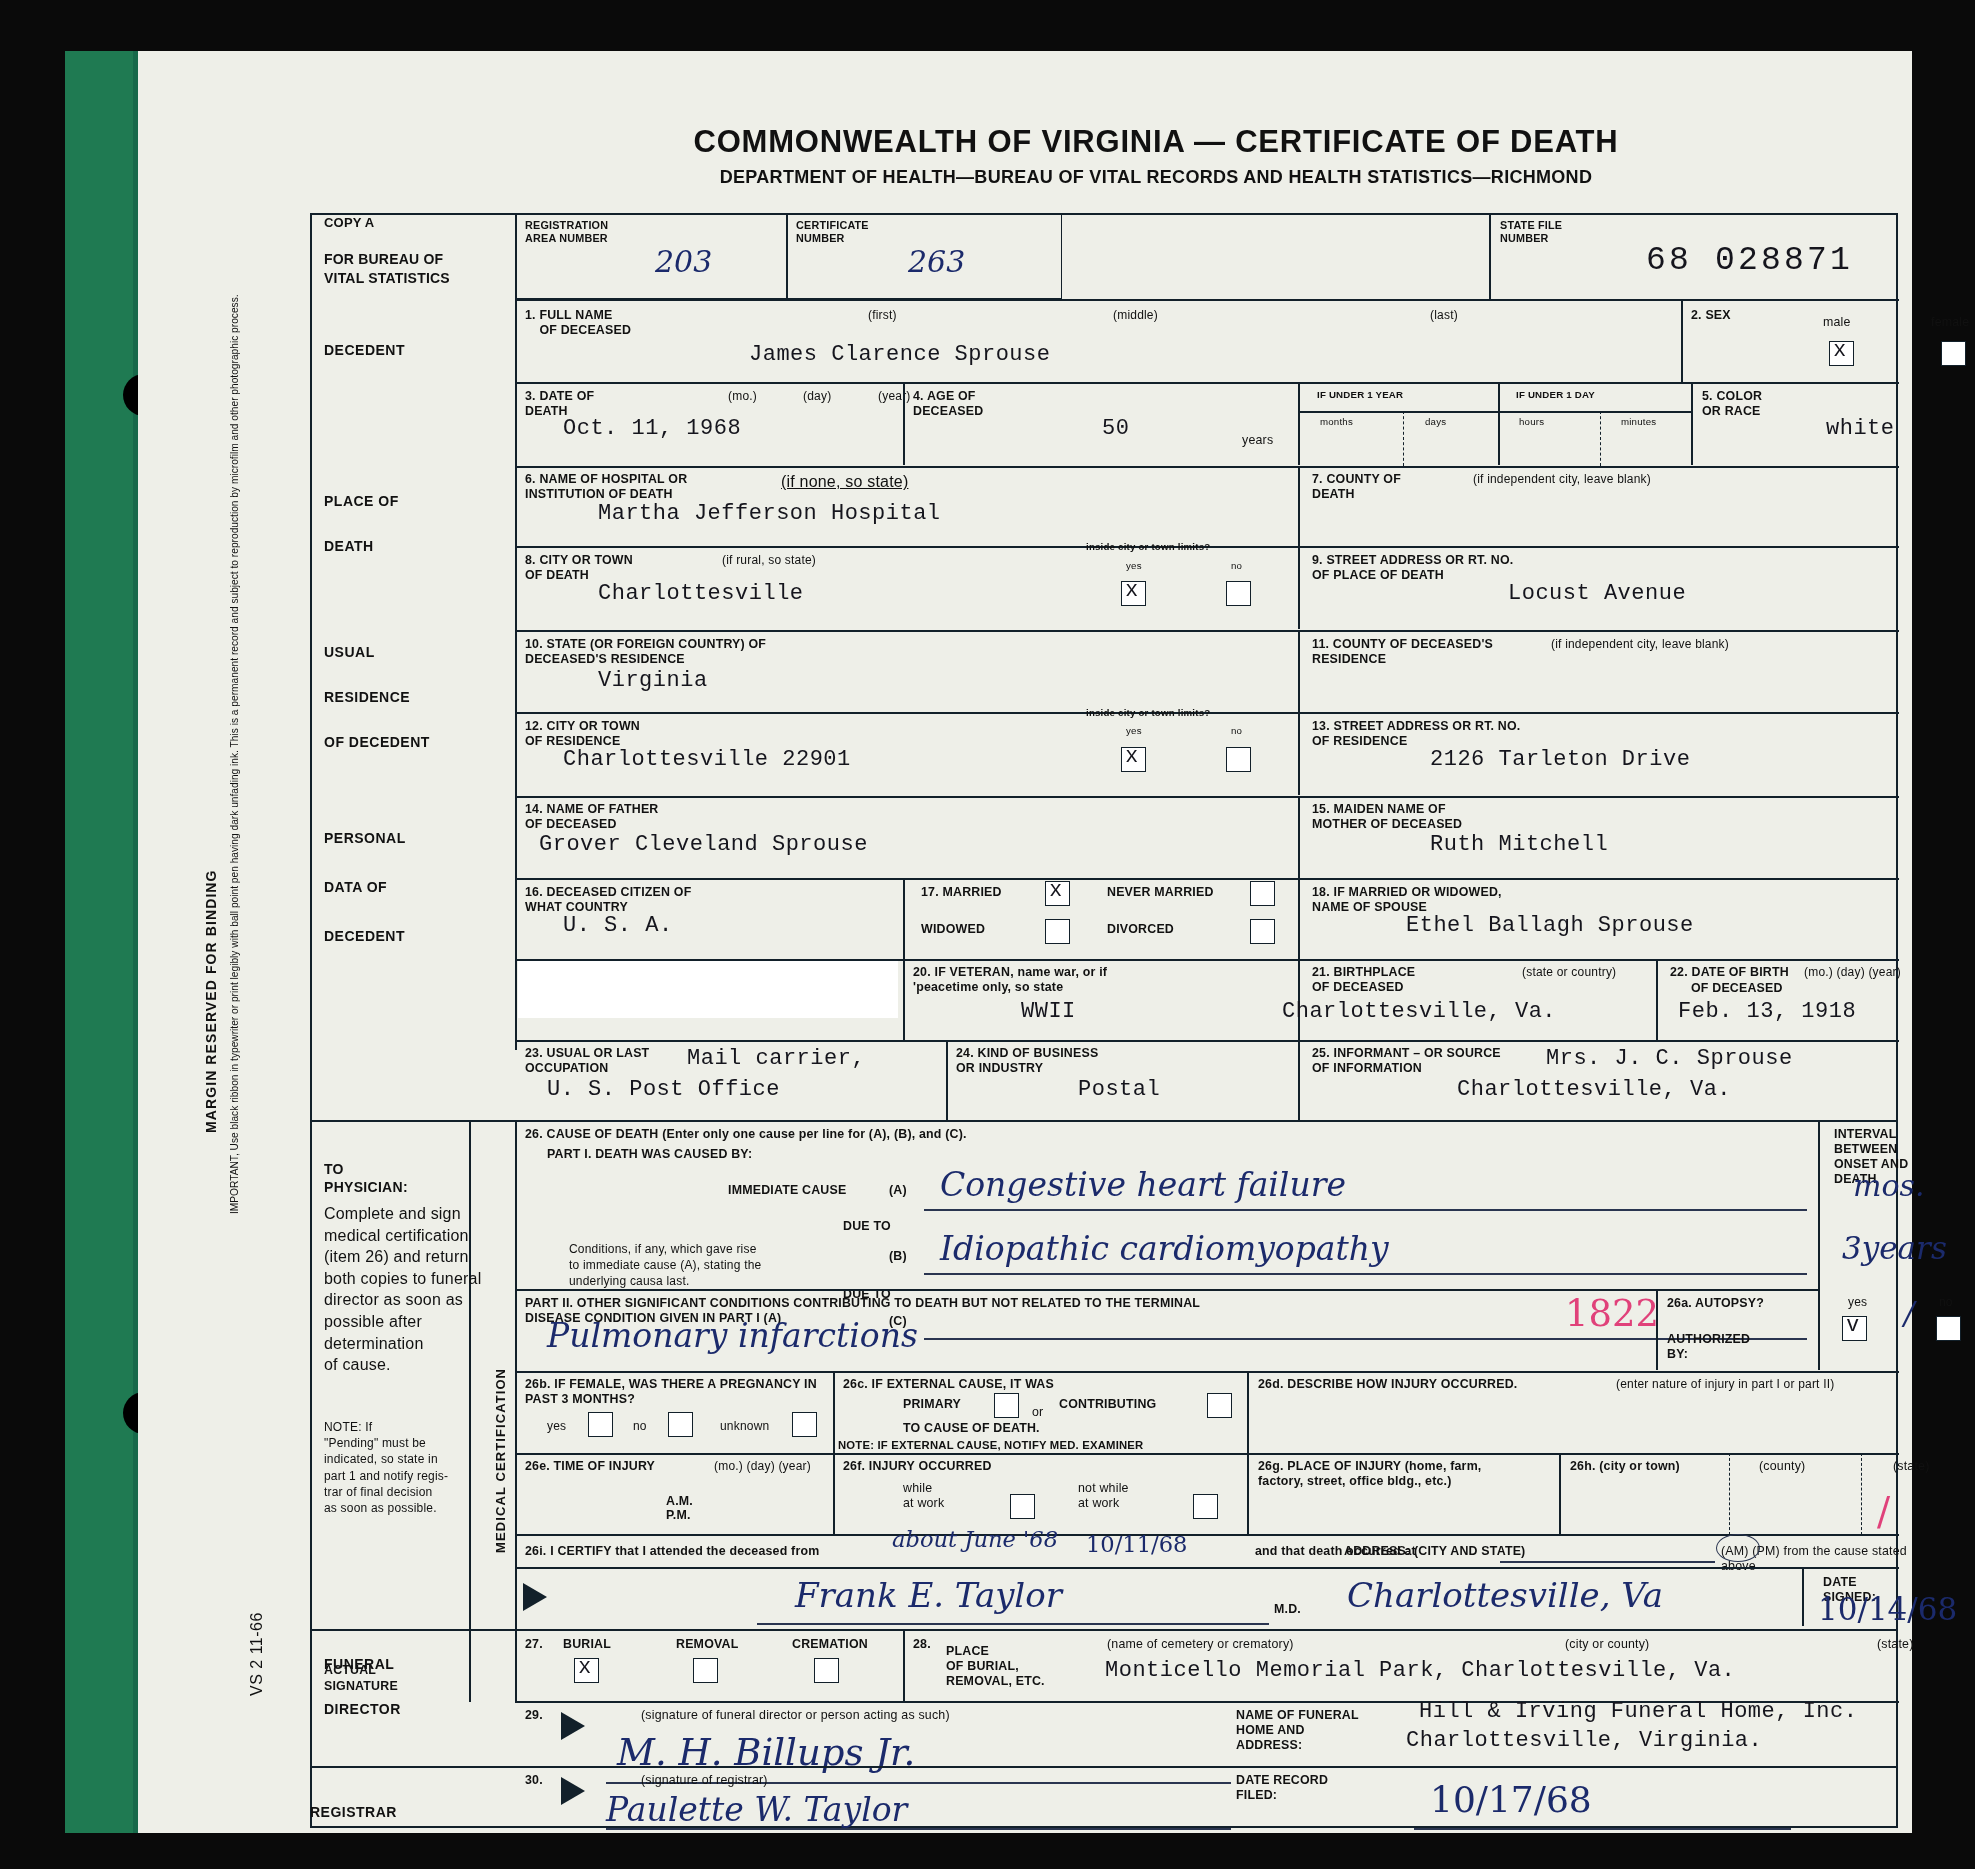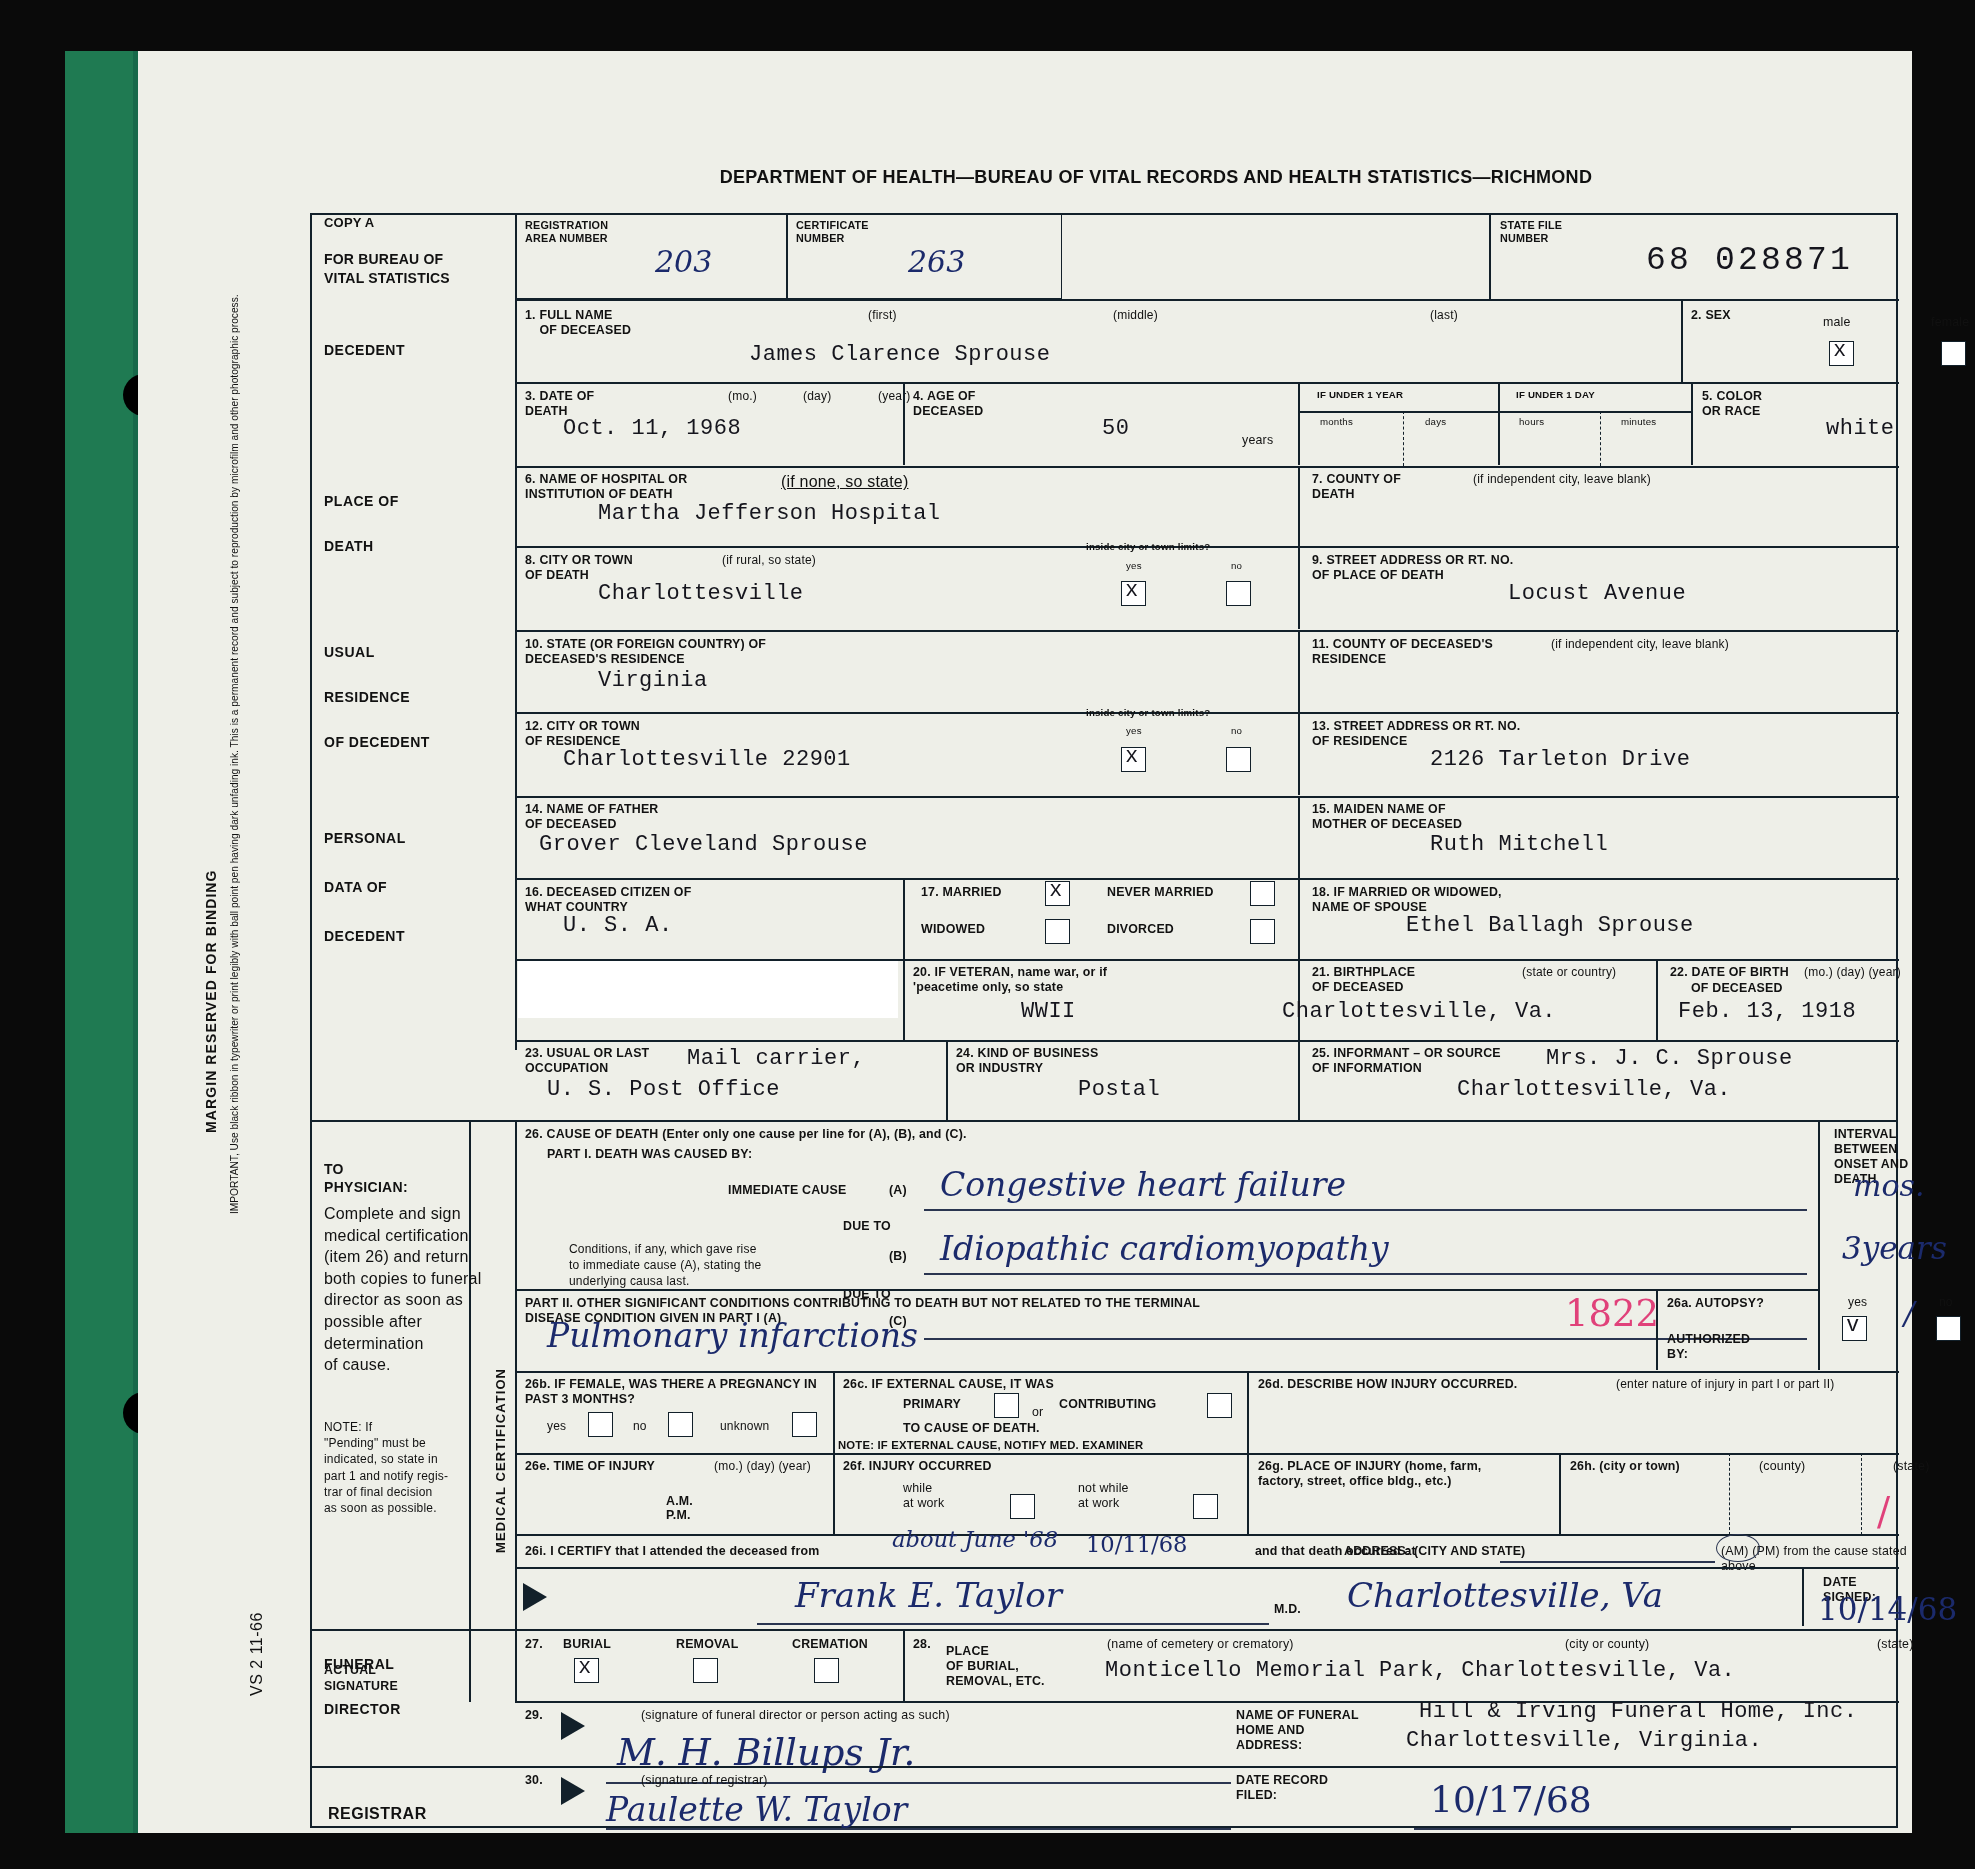--- a/index.html
+++ b/index.html
@@ -43,20 +43,21 @@
     <div class="greenbar"></div>
     <div class="hole" style="top:323px"></div>
     <div class="hole" style="top:1341px"></div>
 
     <div class="paper">
 
       <div class="vs-label">VS 2 11-66</div>
       <div class="vtext" style="left:65px;top:1082px;font-size:14px;font-weight:bold;letter-spacing:1.1px;">MARGIN RESERVED FOR BINDING</div>
       <div class="vtext" style="left:89px;top:1163px;font-size:10.2px;width:1050px;white-space:normal;line-height:1.5;">IMPORTANT, Use black ribbon in typewriter or print legibly with ball point pen having dark unfading ink. This is a permanent record and subject to reproduction by microfilm and other photographic process.</div>
 
+      <div class="title">COMMONWEALTH OF VIRGINIA — CERTIFICATE OF DEATH</div>
       <div class="subtitle">DEPARTMENT OF HEALTH—BUREAU OF VITAL RECORDS AND HEALTH STATISTICS—RICHMOND</div>
 
       <div class="box" style="left:172px;top:162px;width:1588px;height:1615px;border-width:2.2px;"></div>
 
       <div class="lbl" style="left:186px;top:164px;font-size:13px;">COPY A</div>
       <div class="lbl" style="left:186px;top:199px;font-size:14px;line-height:1.35;">FOR BUREAU OF
 VITAL STATISTICS</div>
 
       <div class="vline" style="left:377px;top:162px;height:837px;"></div>
 
@@ -451,21 +452,21 @@
       <div class="hand" style="left:479px;top:1680px;font-size:37px;">M. H. Billups Jr.</div>
       <div class="ul" style="left:468px;top:1731px;width:625px;"></div>
       <div class="lbl" style="left:1098px;top:1657px;line-height:1.2;">NAME OF FUNERAL
 HOME AND
 ADDRESS:</div>
       <div class="type" style="left:1281px;top:1648px;">Hill &amp; Irving Funeral Home, Inc.</div>
       <div class="type" style="left:1268px;top:1677px;">Charlottesville, Virginia.</div>
 
       <div class="hline" style="left:172px;top:1715px;width:1588px;"></div>
 
-      <div class="lbl" style="left:190px;top:1753px;font-size:16px;letter-spacing:0.5px;">REGISTRAR</div>
+      <div class="lbl" style="left:172px;top:1753px;font-size:14px;letter-spacing:0.5px;">REGISTRAR</div>
       <div class="lbl" style="left:387px;top:1722px;">30.</div>
       <div class="arrow" style="left:423px;top:1726px;"></div>
       <div class="lbl reg" style="left:503px;top:1722px;font-size:12.4px;">(signature of registrar)</div>
       <div class="hand" style="left:468px;top:1739px;font-size:33px;">Paulette W. Taylor</div>
       <div class="ul" style="left:468px;top:1777px;width:625px;"></div>
       <div class="lbl" style="left:1098px;top:1722px;line-height:1.2;">DATE RECORD
 FILED:</div>
       <div class="hand" style="left:1292px;top:1728px;font-size:36px;font-style:normal;">10/17/68</div>
       <div class="ul" style="left:1276px;top:1777px;width:377px;"></div>
 

